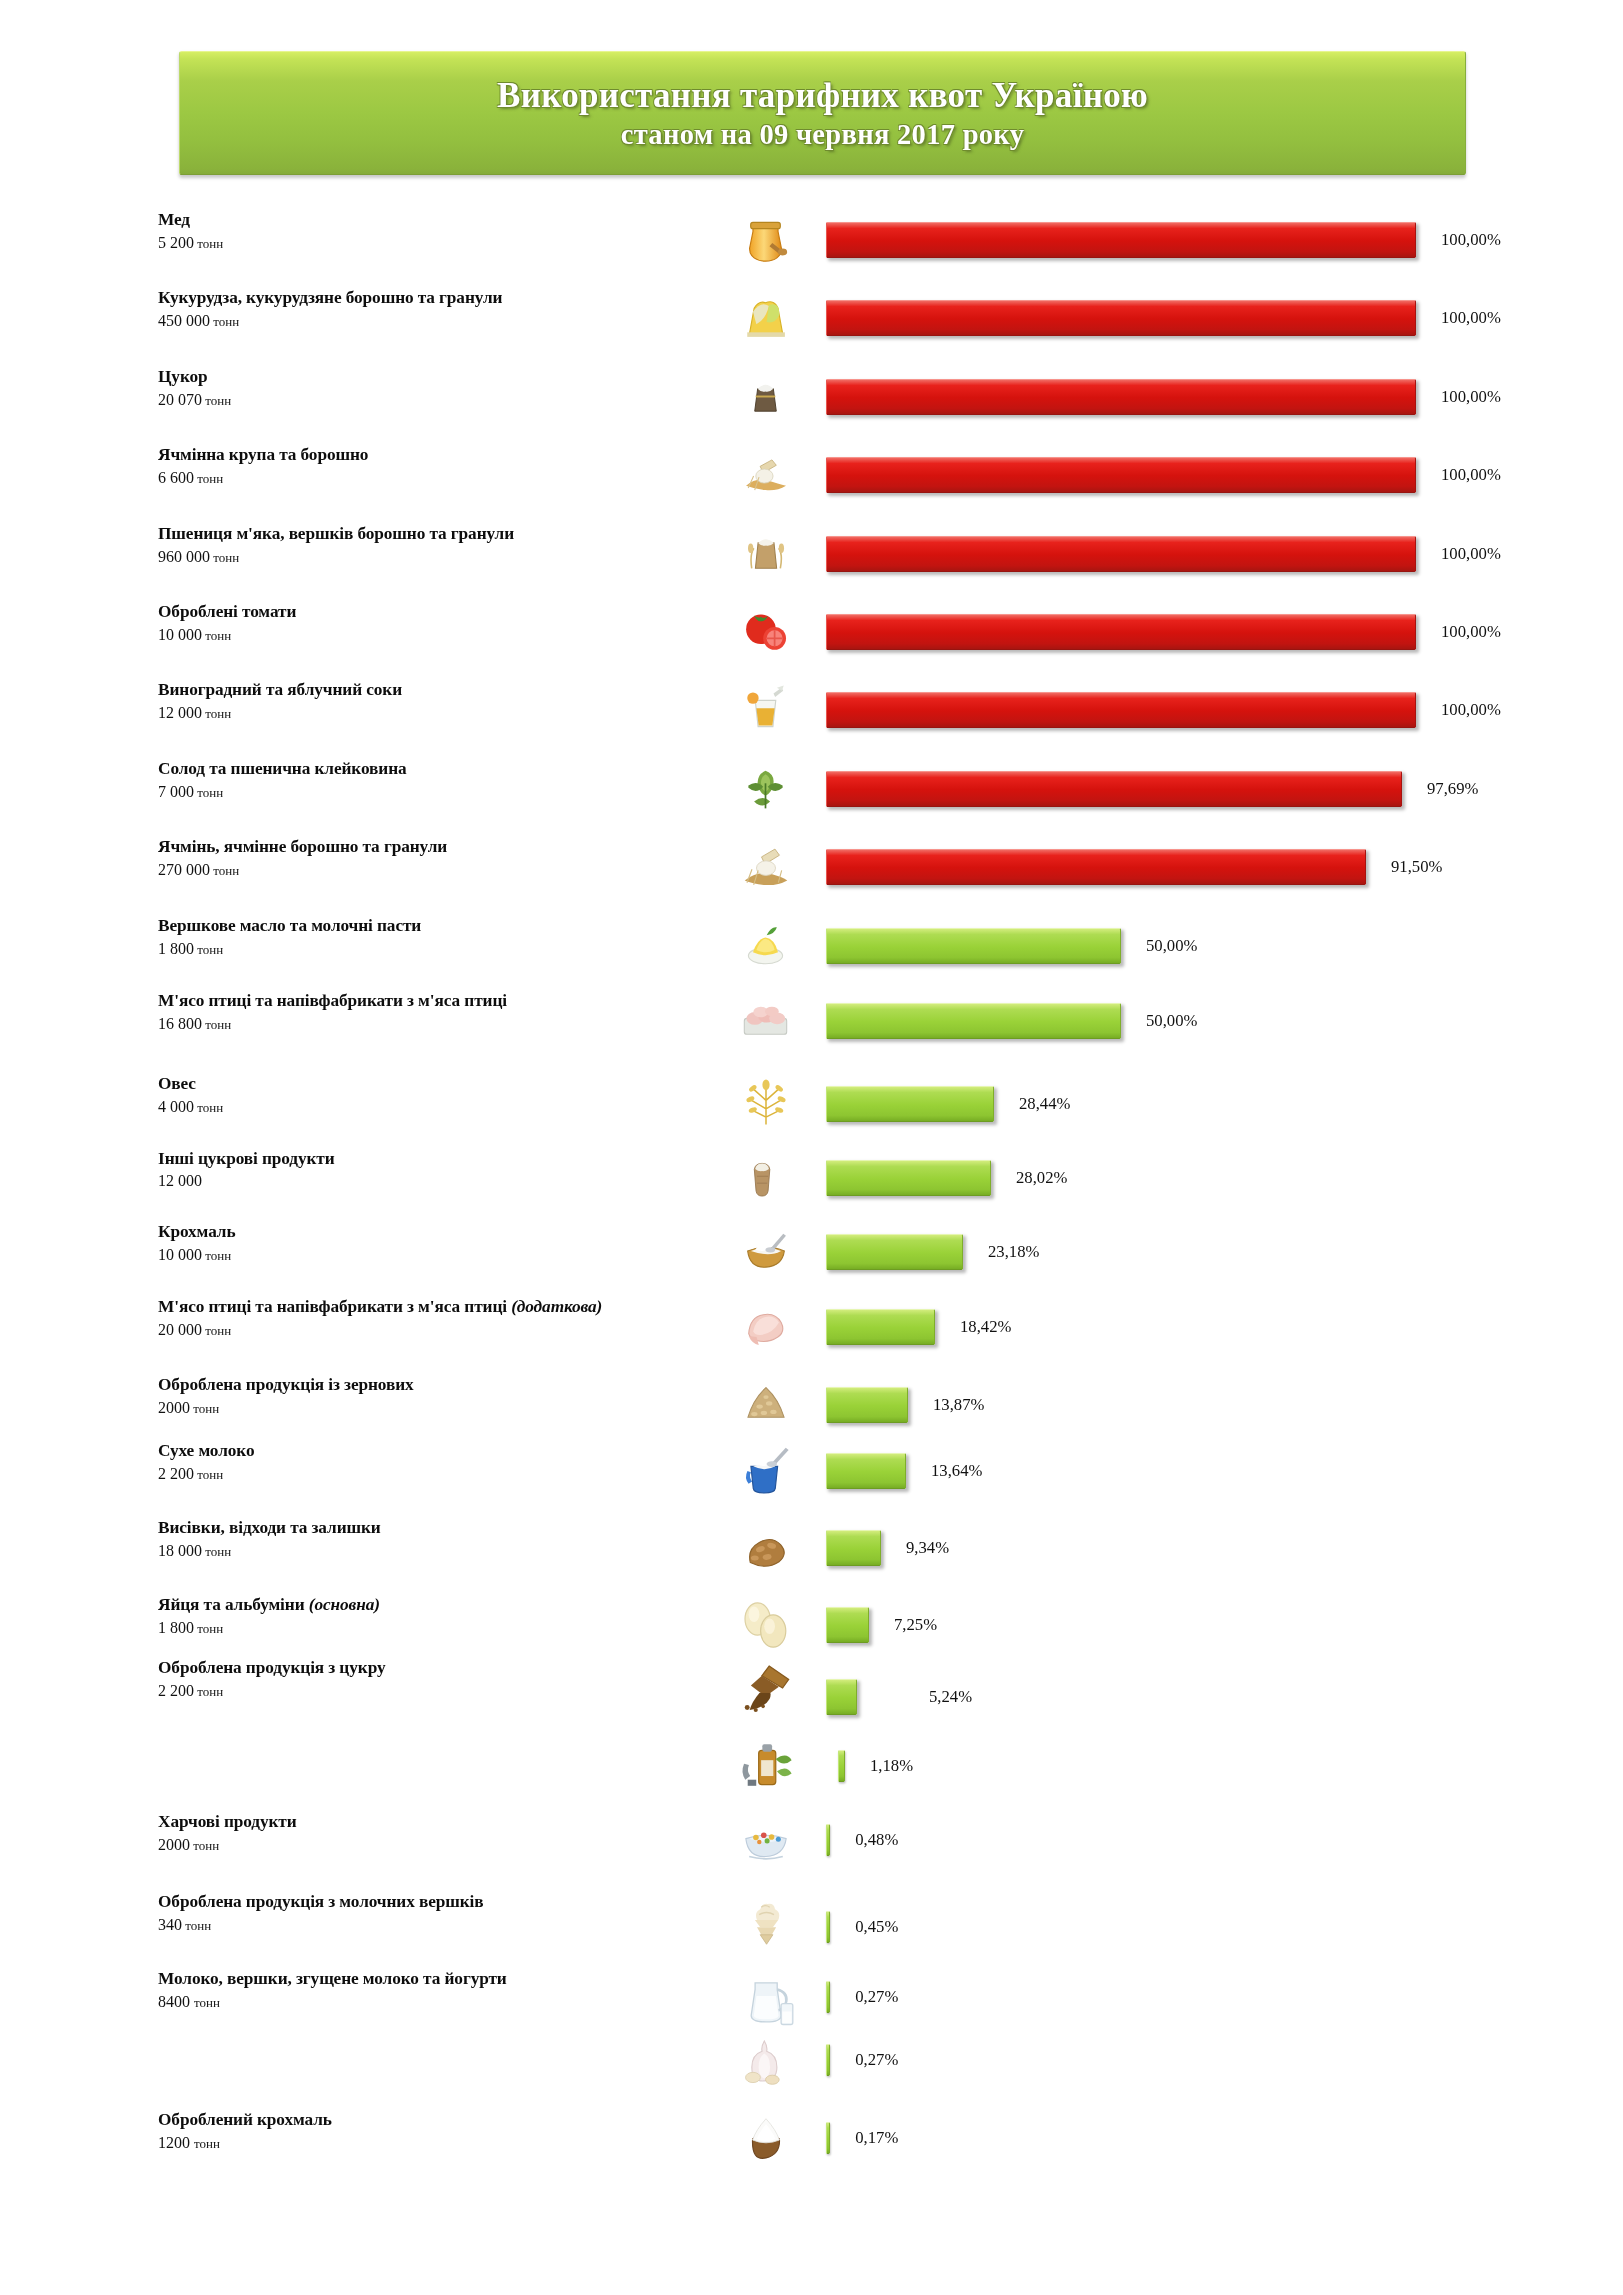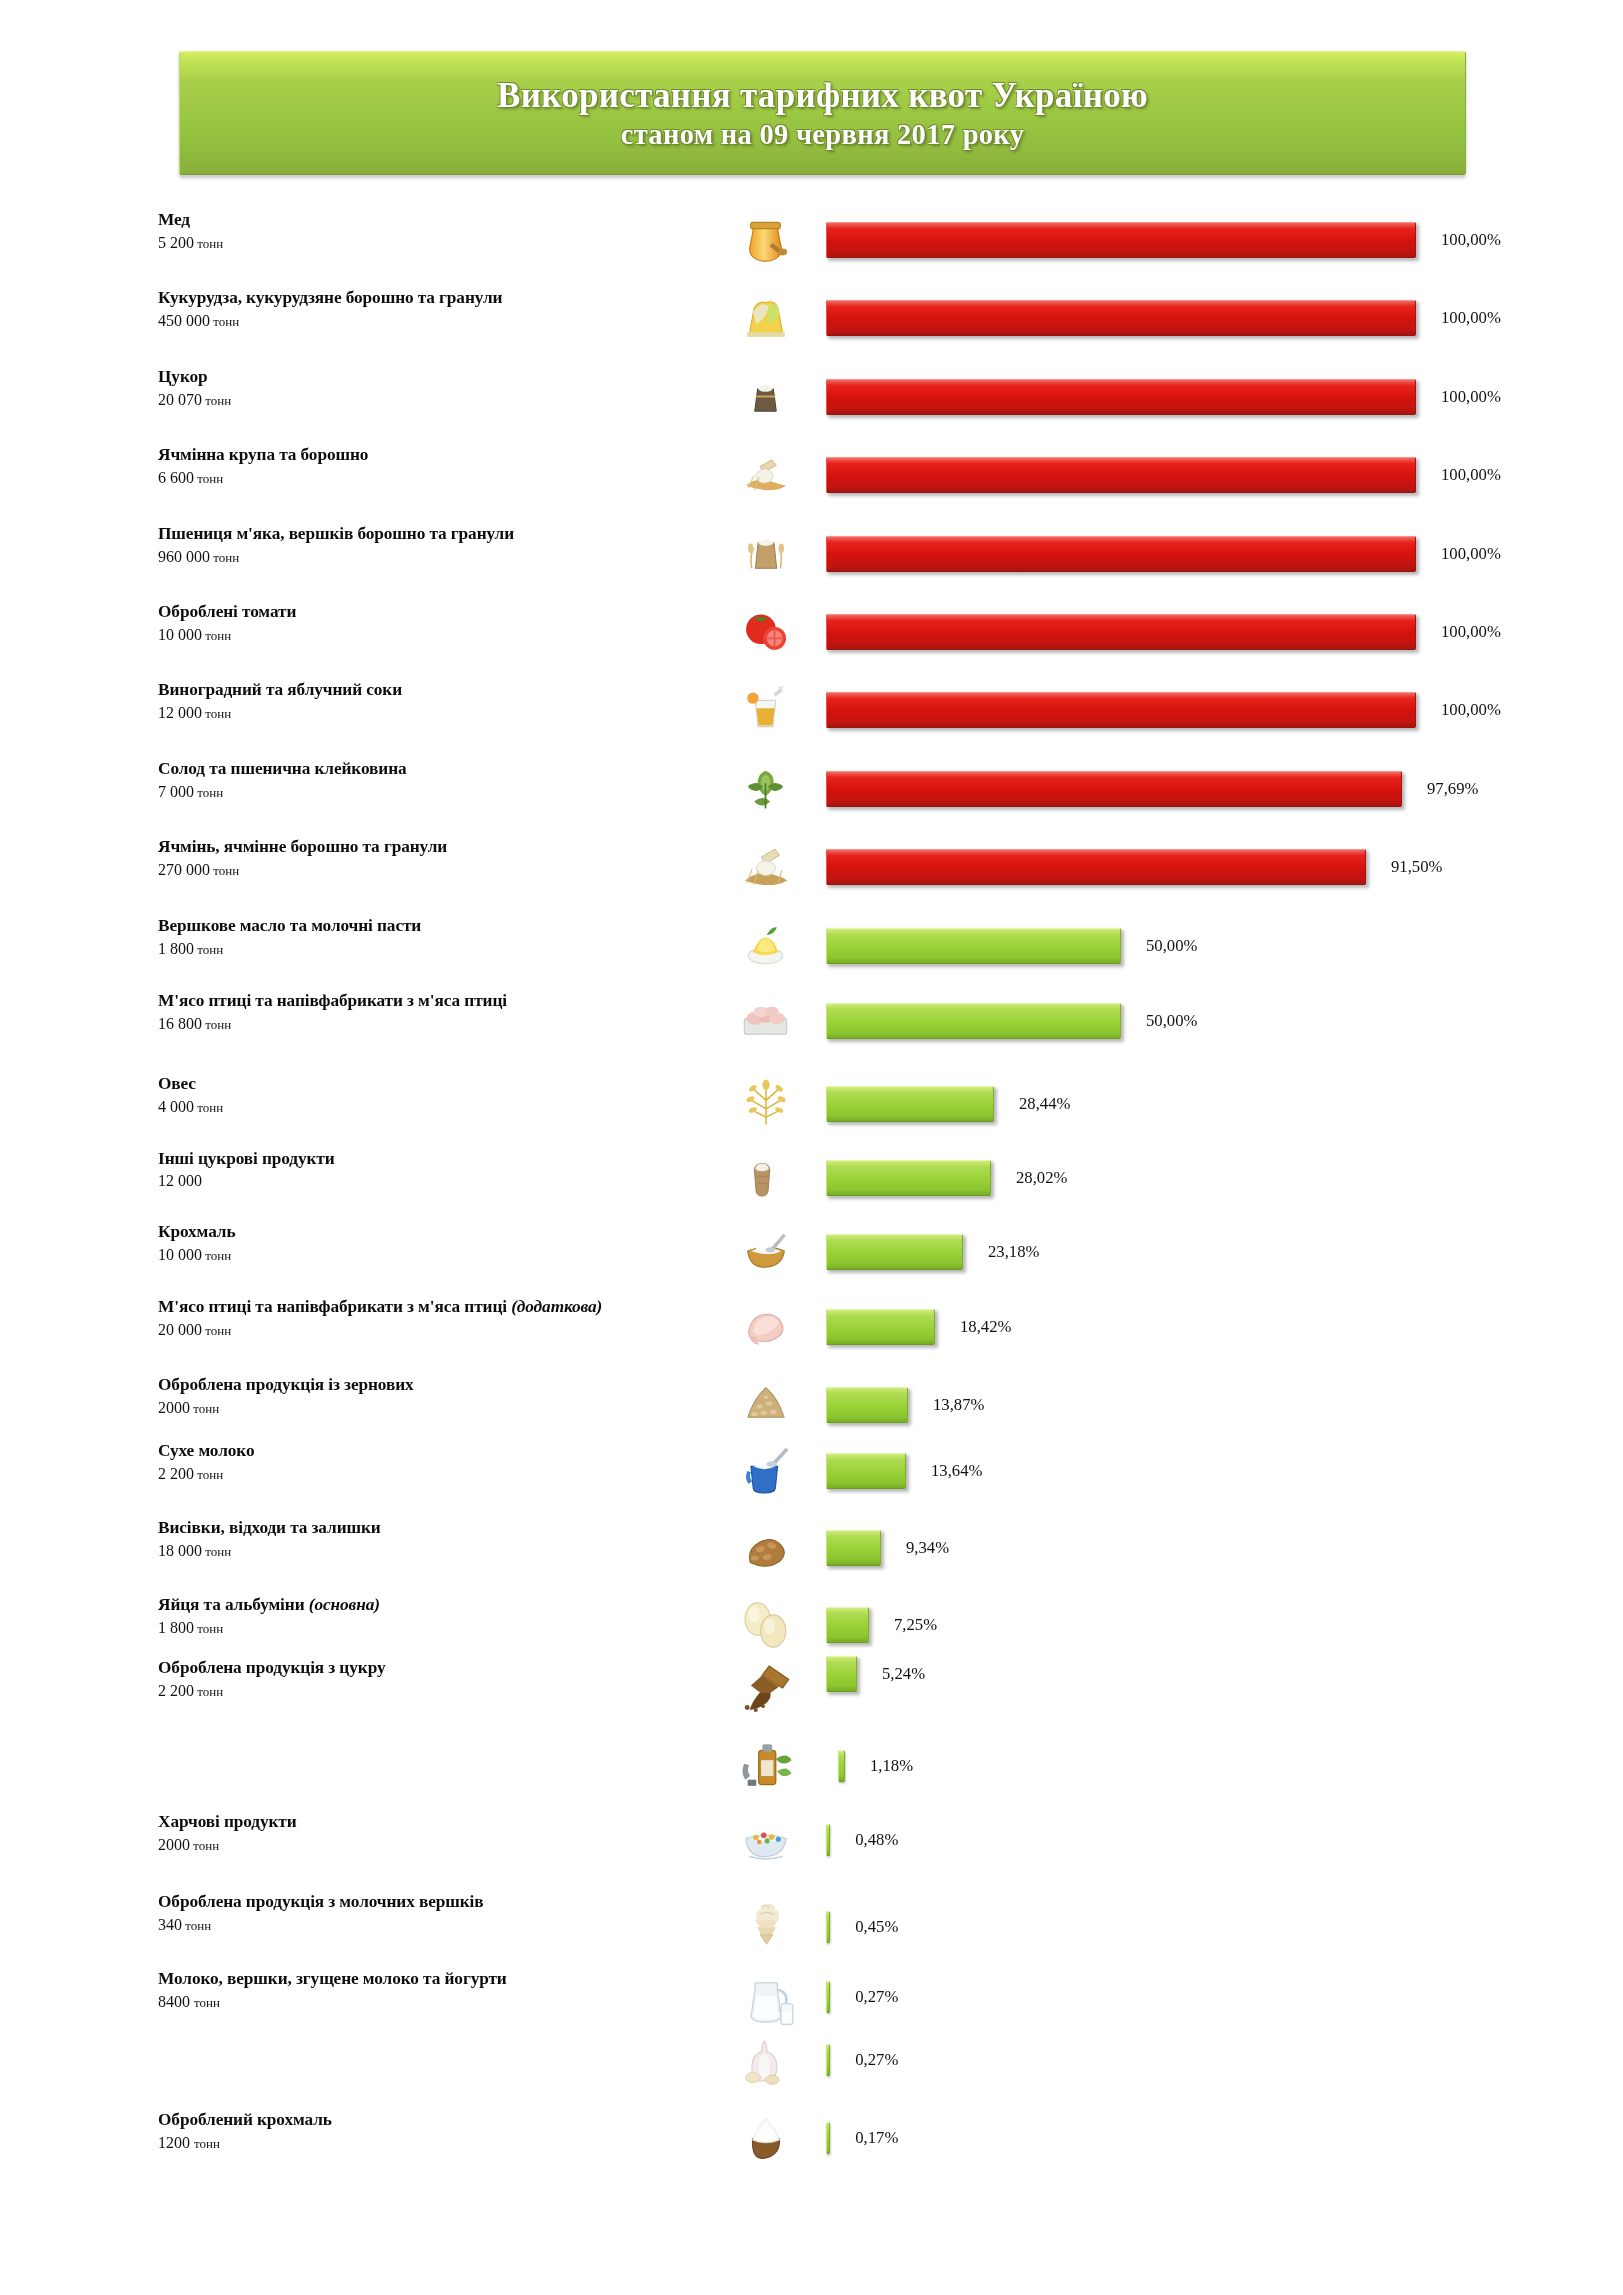--- a/index.html
+++ b/index.html
@@ -558,21 +558,21 @@
             <path d="M56 14 88 36l-10 14-34-20z" fill="#a8762f" stroke="#86591d" stroke-width="2"></path>
             <path d="M44 30 72 48 50 64 26 46z" fill="#8a5c26"></path>
             <path d="M40 58q-12 14-16 28 16-2 28-12 8-8 6-16z" fill="#6b4519"></path>
             <g fill="#7a4f1e">
               <circle cx="20" cy="82" r="4"></circle>
               <circle cx="34" cy="86" r="3.4"></circle>
               <circle cx="46" cy="80" r="3"></circle>
             </g>
           </svg>
         </div>
-        <div class="bar-wrap" style="top: 3px;">
+        <div class="bar-wrap" style="top: 26px; gap: 47px;">
           <div class="bar green" style="width: 31px;"></div>
           <div class="pct">5,24%</div>
         </div>
       </div>
       <div class="row" style="position: absolute; top: 1528px; height: 76px; left: 0px;">
         <div class="icon-cell" style="top: 0px; height: 69px;">
           <svg width="64" height="61" viewBox="0 0 100 100">
             <rect x="38" y="22" width="28" height="56" rx="5" fill="#c78b2c" stroke="#9c6a18" stroke-width="2"></rect>
             <rect x="42" y="38" width="20" height="26" fill="#f0e6cf"></rect>
             <rect x="44" y="12" width="16" height="12" rx="3" fill="#9aa2a8"></rect>

